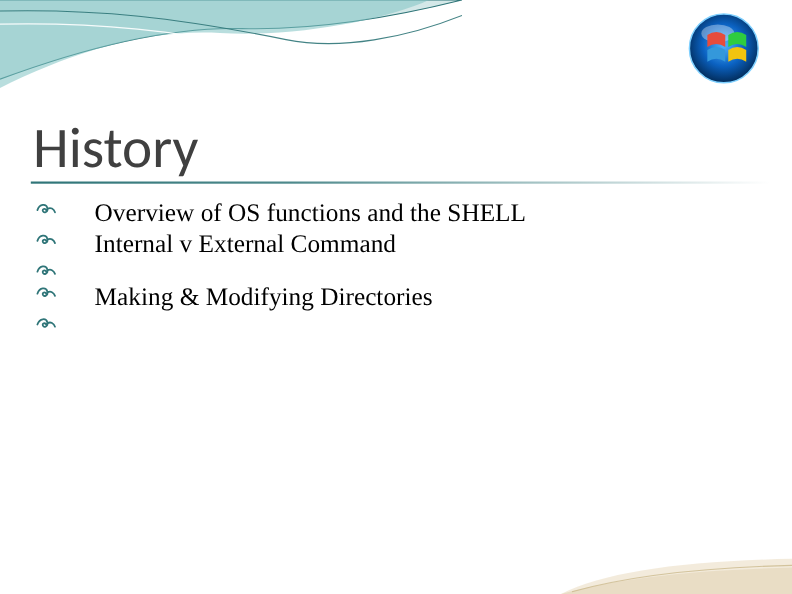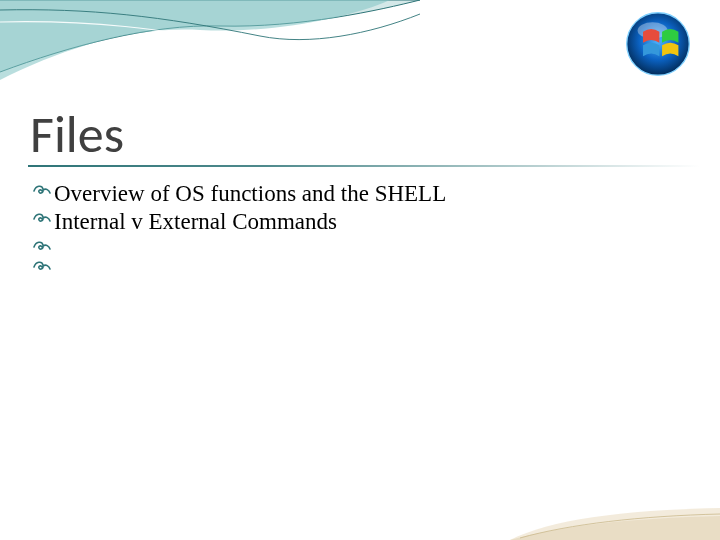--- a/index.html
+++ b/index.html
@@ -51,20 +51,21 @@
     top: 180px;
     right: 40px;
   }
   .bullet-row {
     display: flex;
     align-items: flex-start;
     line-height: 1.22;
     font-size: 23px;
     color: #000000;
     margin: 0;
+    gap: 32px;
   }
   .bullet-icon {
     flex: 0 0 auto;
     color: #2f7578;
     font-family: Georgia, serif;
     font-size: 24px;
     margin-right: 2px;
     position: relative;
     top: 1px;
   }
@@ -112,46 +113,54 @@
       <ellipse cx="42" cy="30" rx="22" ry="12" fill="#ffffff" opacity="0.35"></ellipse>
       <g transform="translate(50,50)">
         <path d="M -22,-18 Q -10,-26 2,-18 L 2,-2 Q -10,-10 -22,-2 Z" fill="#e74c3c"></path>
         <path d="M 6,-18 Q 18,-26 30,-18 L 30,-2 Q 18,-10 6,-2 Z" fill="#2ecc40"></path>
         <path d="M -22,2 Q -10,-6 2,2 L 2,18 Q -10,10 -22,18 Z" fill="#3498db"></path>
         <path d="M 6,2 Q 18,-6 30,2 L 30,18 Q 18,10 6,18 Z" fill="#f1c40f"></path>
       </g>
     </svg>
   </div>
 
-  <div class="title">Files</div>
+  <div class="title">History</div>
   <div class="underline"></div>
 
   <div class="bullets">
     <div class="bullet-row">
       <span class="bullet-icon">
           <svg width="20" height="20" viewBox="0 0 20 20" style="display:block">
             <path d="M2 10 C 4 4, 10 4, 11 8 C 12 12, 8 13, 7 11 C 6 9, 9 8, 10 10 M11 9 C 14 7, 17 9, 18 12" fill="none" stroke="#2f7578" stroke-width="1.6" stroke-linecap="round"></path>
           </svg>
         </span>
       <span>Overview of OS functions and the SHELL</span>
     </div>
     <div class="bullet-row">
       <span class="bullet-icon">
           <svg width="20" height="20" viewBox="0 0 20 20" style="display:block">
             <path d="M2 10 C 4 4, 10 4, 11 8 C 12 12, 8 13, 7 11 C 6 9, 9 8, 10 10 M11 9 C 14 7, 17 9, 18 12" fill="none" stroke="#2f7578" stroke-width="1.6" stroke-linecap="round"></path>
           </svg>
         </span>
-      <span>Internal v External Commands</span>
+      <span>Internal v External Command</span>
     </div>
     <div class="bullet-row">
       <span class="bullet-icon">
           <svg width="20" height="20" viewBox="0 0 20 20" style="display:block">
             <path d="M2 10 C 4 4, 10 4, 11 8 C 12 12, 8 13, 7 11 C 6 9, 9 8, 10 10 M11 9 C 14 7, 17 9, 18 12" fill="none" stroke="#2f7578" stroke-width="1.6" stroke-linecap="round"></path>
           </svg>
         </span>
+    </div>
+    <div class="bullet-row">
+      <span class="bullet-icon">
+          <svg width="20" height="20" viewBox="0 0 20 20" style="display:block">
+            <path d="M2 10 C 4 4, 10 4, 11 8 C 12 12, 8 13, 7 11 C 6 9, 9 8, 10 10 M11 9 C 14 7, 17 9, 18 12" fill="none" stroke="#2f7578" stroke-width="1.6" stroke-linecap="round"></path>
+          </svg>
+        </span>
+      <span>Making &amp; Modifying Directories</span>
     </div>
     <div class="bullet-row">
       <span class="bullet-icon">
           <svg width="20" height="20" viewBox="0 0 20 20" style="display:block">
             <path d="M2 10 C 4 4, 10 4, 11 8 C 12 12, 8 13, 7 11 C 6 9, 9 8, 10 10 M11 9 C 14 7, 17 9, 18 12" fill="none" stroke="#2f7578" stroke-width="1.6" stroke-linecap="round"></path>
           </svg>
         </span>
     </div>
   </div>
 

